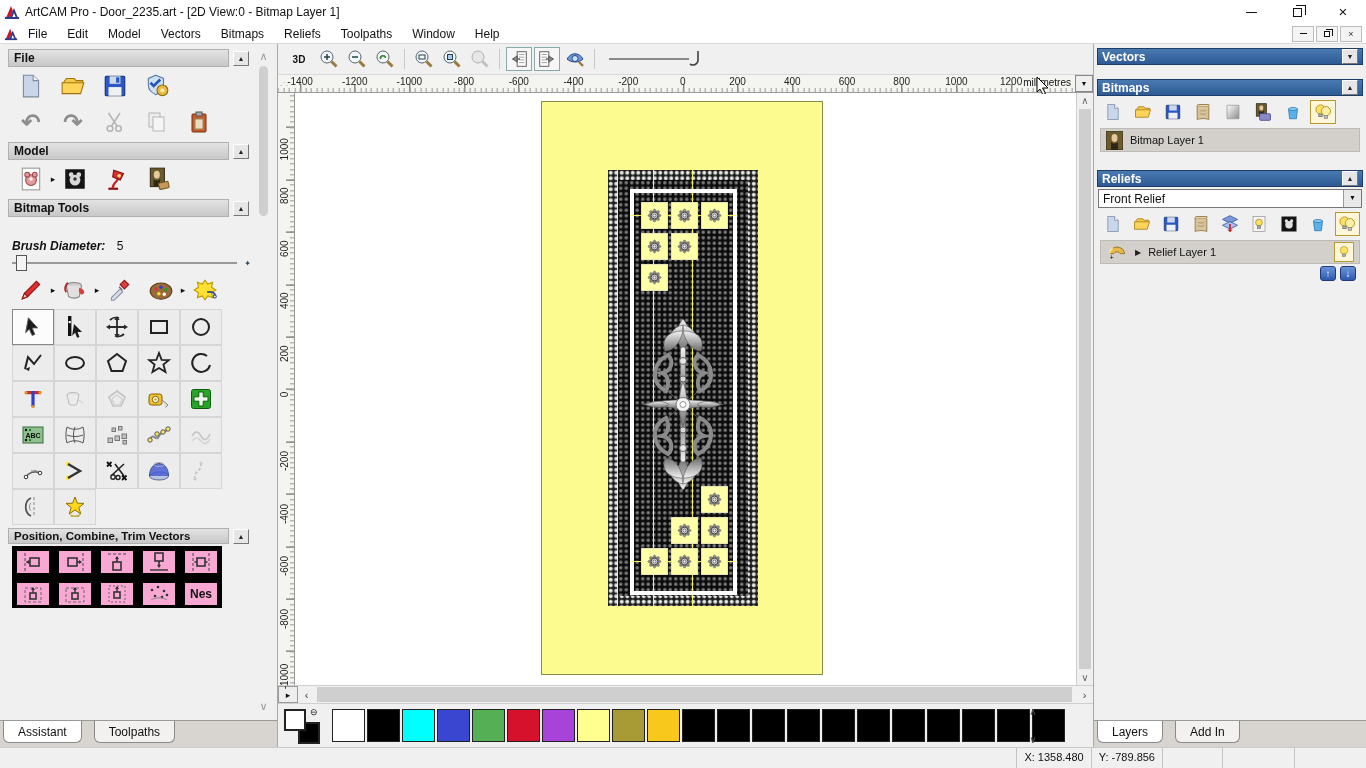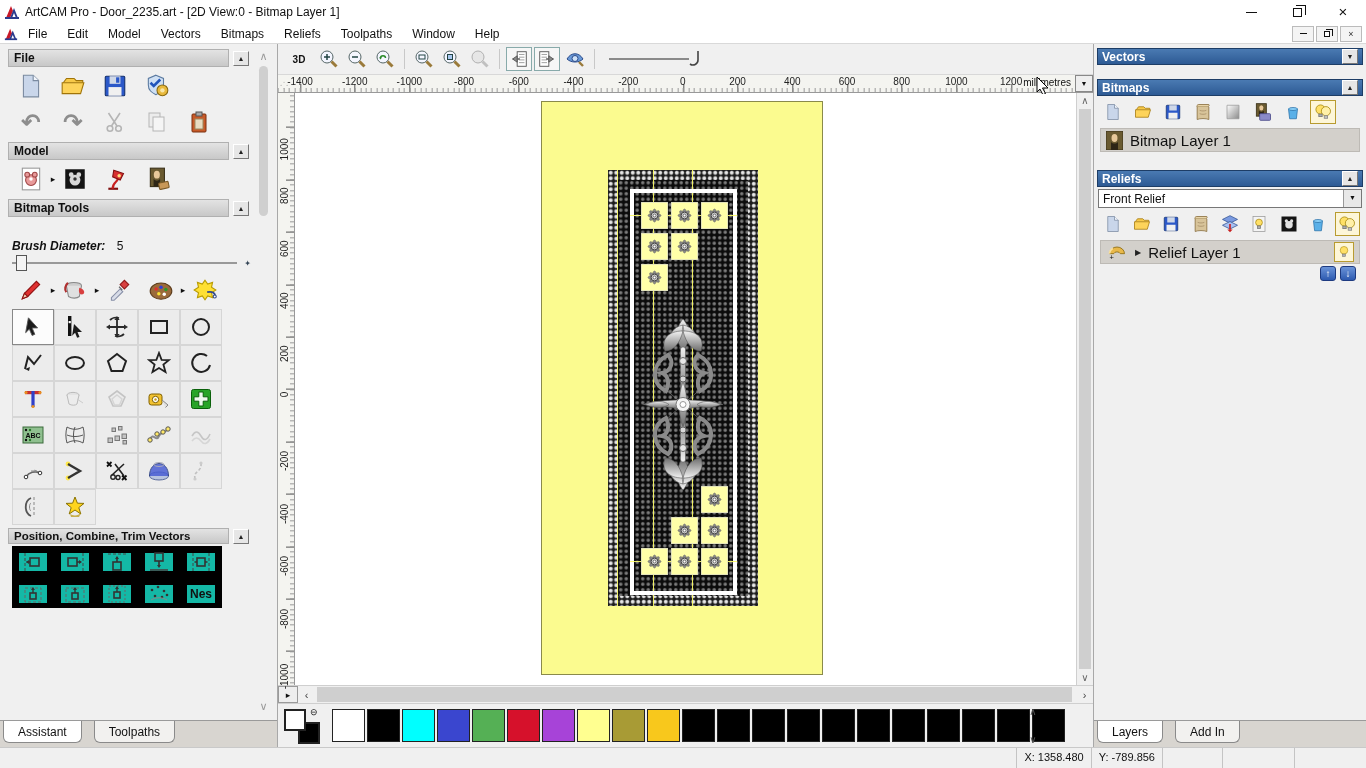--- a/index.html
+++ b/index.html
@@ -45,21 +45,21 @@
   .brush-row span.v{font-style:normal;font-weight:normal;margin-left:8px}
   .slider{position:relative;height:16px;margin:2px 26px 2px 12px}
   .slider .track{position:absolute;left:0;right:14px;top:7px;height:2px;background:#999}
   .slider .thumb{position:absolute;left:4px;top:0;width:11px;height:16px;background:#f4f4f4;border:1px solid #555}
   .slider .dot{position:absolute;right:0;top:4px;color:#345;font-size:8px}
   .vg{display:grid;grid-template-columns:repeat(5,42px);grid-auto-rows:36px;margin:2px 0 0 12px}
   .vcell{border:1px solid #d6d6d6;background:#ececec;display:flex;align-items:center;justify-content:center;position:relative}
   .vcell.sel{background:#fcfcfc;border-color:#888}
   .vcell.blank{border:none;background:transparent}
   .pg{display:grid;grid-template-columns:repeat(5,42px);grid-auto-rows:32px;margin:2px 0 0 12px;height:62px;overflow:hidden}
-  .pcell{border:7px solid #000000;background:#14b8a6;display:flex;align-items:center;justify-content:center}
+  .pcell{border:5px solid #000000;background:#f9a8d4;display:flex;align-items:center;justify-content:center}
   .nes{font-weight:bold;font-size:12px;letter-spacing:0}
   .lp-scroll{position:absolute;right:6px;top:6px;bottom:34px;width:15px}
   .lp-scroll .ch{position:absolute;left:0;width:15px;text-align:center;color:#9a9a9a;font-size:11px}
   .lp-scroll .thumb{position:absolute;left:3px;top:16px;height:150px;width:9px;background:#cfcfcf;border-radius:5px}
   .ftabs{position:absolute;left:0;right:0;bottom:0;height:27px;background:#d8d5d0;border-top:1px solid #9a9a9a;display:flex;align-items:flex-start;padding-left:3px}
   .ftab{background:#f2f1ef;border:1px solid #8a8a8a;border-top:none;padding:4px 14px 3px;border-radius:0 0 6px 6px;margin-right:12px}
   .ftab.active{background:#fff}
 
   
   .ccol{width:815px;display:flex;flex-direction:column;position:relative;background:#f0f0f0}
@@ -119,21 +119,21 @@
   .pal-scroll{position:absolute;right:52px;top:2px;bottom:2px;width:16px;display:flex;flex-direction:column;justify-content:space-between;align-items:center;color:#555;font-size:10px}
 
   
   .rpanel{width:273px;background:#f0f0f0;border-left:1px solid #a8a8a8;position:relative;overflow:hidden;padding-top:2px}
   .bh{display:flex;align-items:center;background:linear-gradient(#4a7ab2,#2d5a94);border:1px solid #1d3d66;color:#fff;font-weight:bold;height:17px;padding:0 4px;margin:2px 3px}
   .bh .hd-btn{margin-left:auto}
   .ricons{display:flex;align-items:center;gap:4px;margin:3px 6px;height:26px}
   .rib{width:26px;height:24px;display:flex;align-items:center;justify-content:center}
   .rib.lit{border:1px solid #b89b30;background:#fdf6d8}
   .lrow{display:flex;align-items:center;gap:7px;background:#d3d0cb;border:1px solid #bdbab5;margin:2px 6px;height:24px;padding:0 5px}
-  .lrow .lbl{font-size:15px}
+  .lrow .lbl{font-size:11px}
   .dd{display:flex;margin:2px 4px;border:1px solid #777;background:#fff;height:19px;align-items:center}
   .dd .val{flex:1;padding:0 4px}
   .dd .db{width:18px;height:17px;background:#e8e8e8;border-left:1px solid #999;text-align:center;font-size:7px;line-height:16px}
   .bulb-btn{margin-left:auto;width:20px;height:20px;border:1px solid #b89b30;background:#fdf6d8;display:flex;align-items:center;justify-content:center}
   .updn{display:flex;justify-content:flex-end;gap:4px;margin:2px 10px}
   .udbtn{width:16px;height:15px;background:linear-gradient(#6a93d8,#2d5ab0);border:1px solid #1d3a80;border-radius:3px;color:#fff;font-size:10px;line-height:13px;text-align:center}
 
   
   .status{height:21px;display:flex;border-top:1px solid #c9c9c9;background:#f0f0f0;align-items:stretch;font-size:11px}
   .sspace{flex:1}

